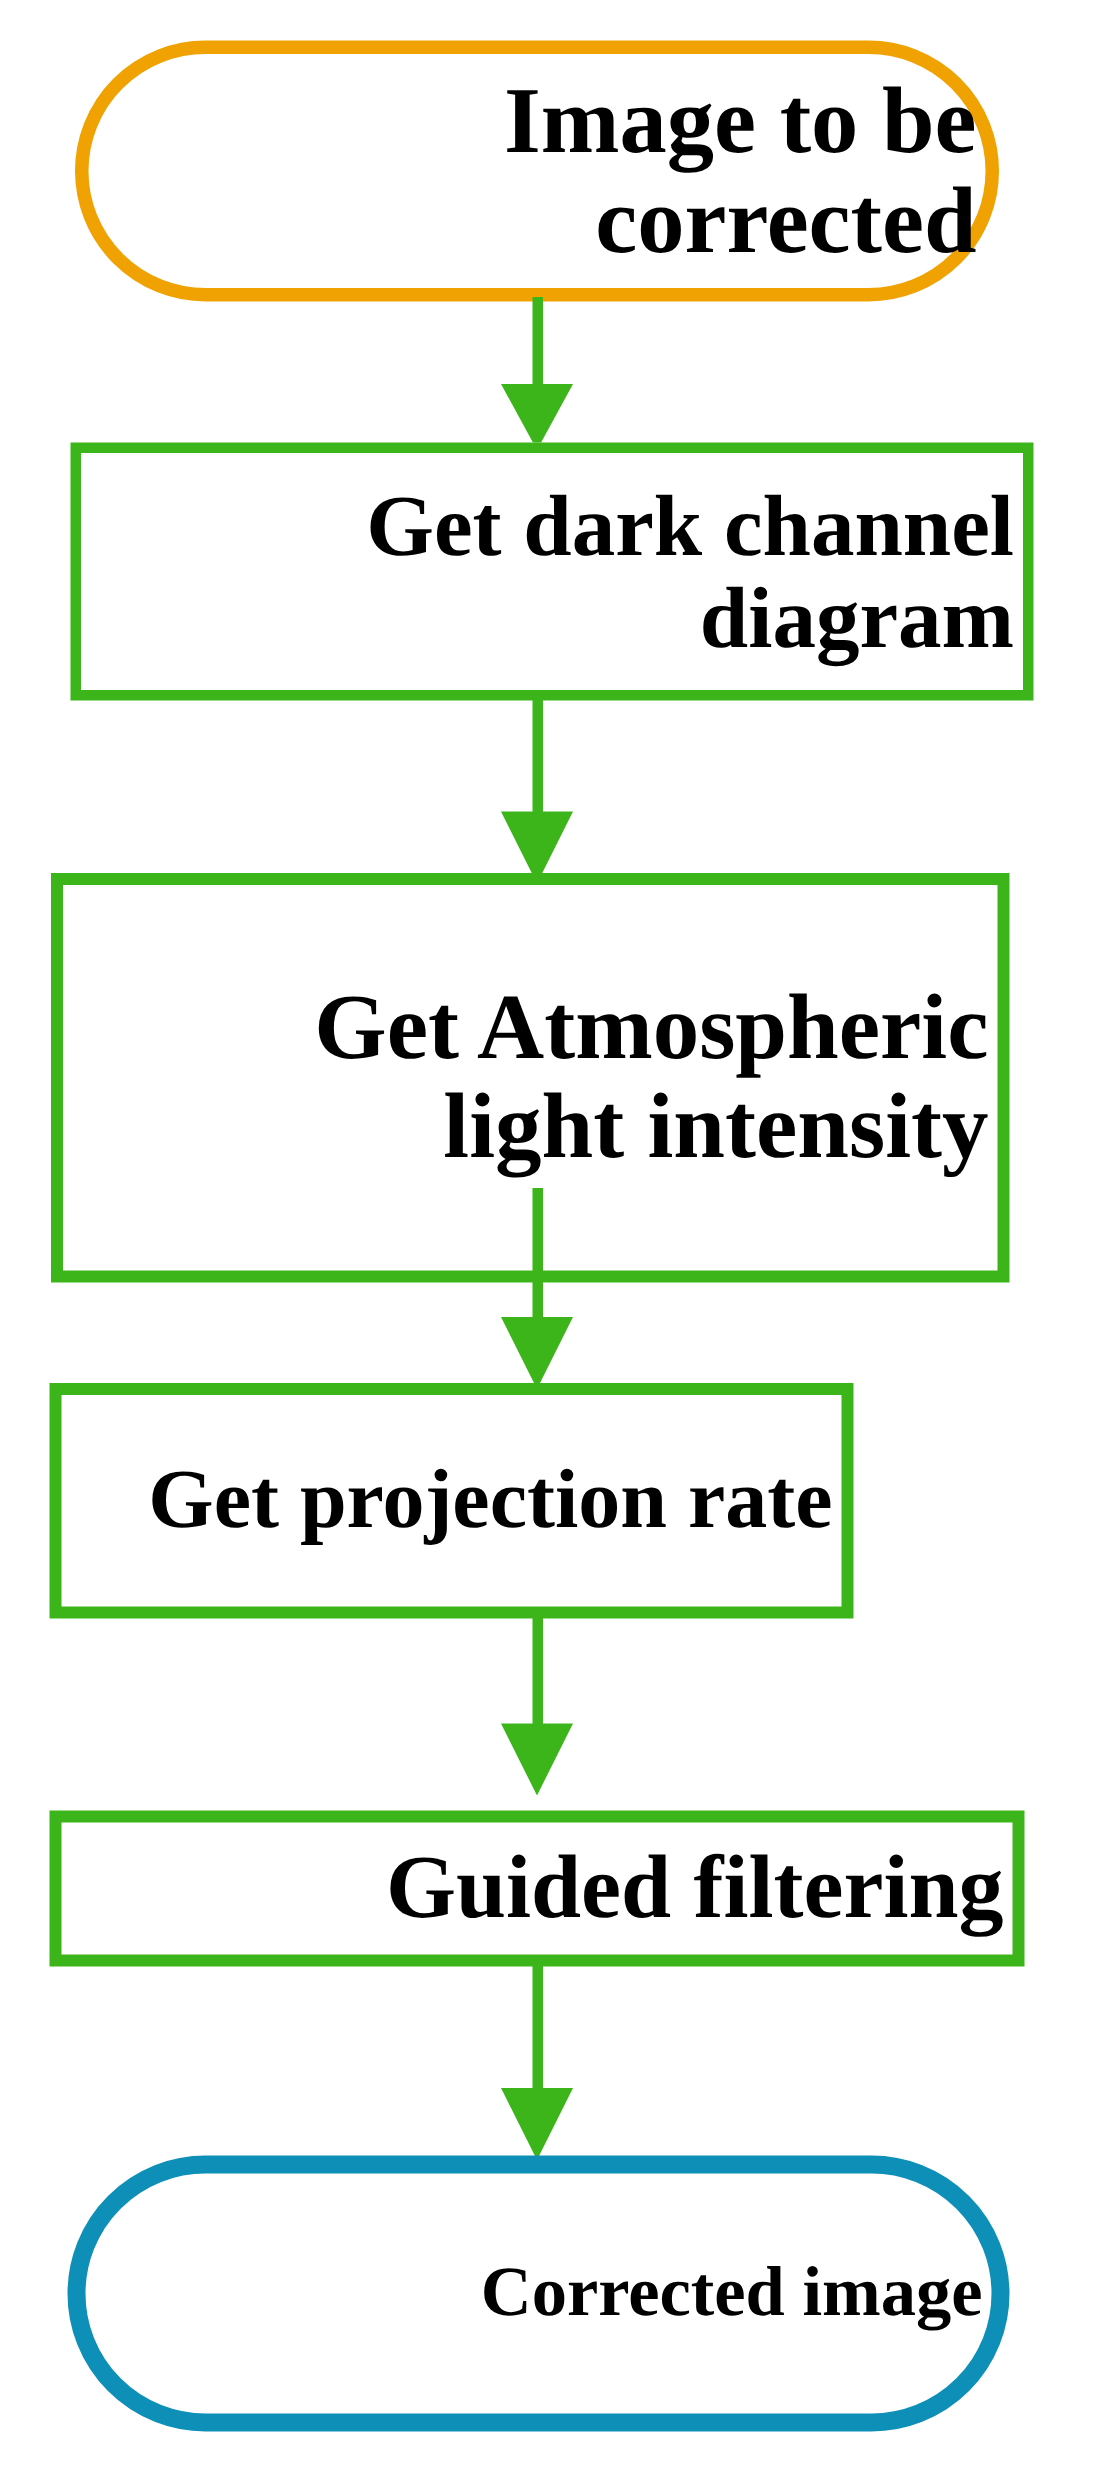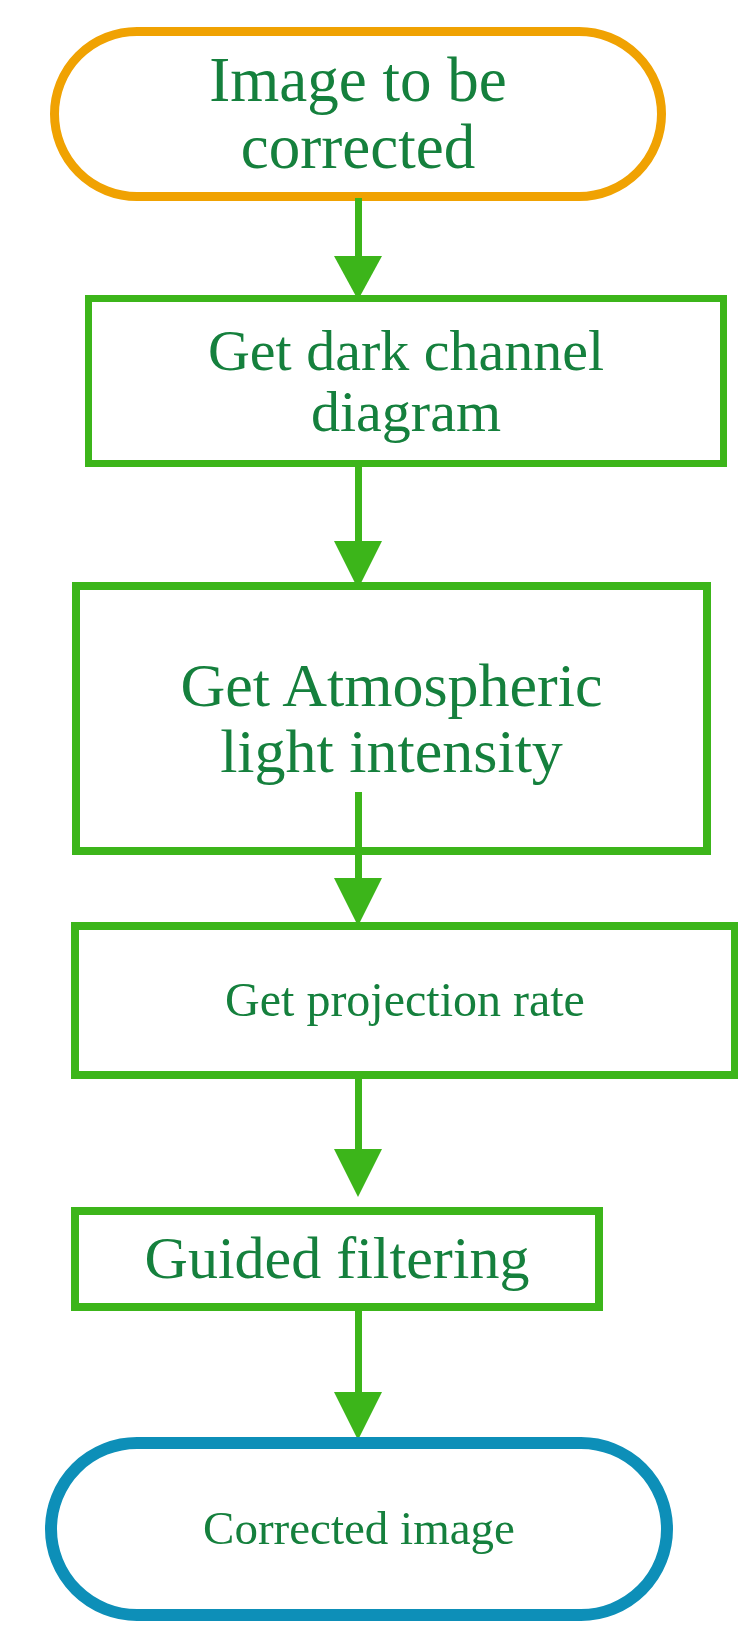--- a/index.html
+++ b/index.html
@@ -17,36 +17,36 @@
     background: #ffffff;
     overflow: hidden;
   }
   .node {
     position: absolute;
     box-sizing: border-box;
     background: #ffffff;
     display: flex;
     align-items: center;
     justify-content: center;
-    text-align: center;
-    color: #15803d;
+    text-align: right;
+    color: #000000;
     line-height: 1.06;
+    font-weight: bold;
   }
   .node .label {
     display: block;
     width: 100%;
     padding: 0 6px;
     white-space: pre-line;
   }
   .terminator {
     border-style: solid;
   }
   .process {
     border-style: solid;
-    margin-left: 38px;
   }
 
   
   #node-input {
     left: 50px;  top: 27px;
     width: 616px; height: 174px;
     border-width: 9px;
     border-color: #f0a202;
     border-radius: 88px;
     font-size: 63px;
@@ -60,28 +60,28 @@
   }
   #node-atmospheric {
     left: 34px;  top: 582px;
     width: 639px; height: 273px;
     border-width: 8px;
     border-color: #3cb51a;
     font-size: 62px;
   }
   #node-projection {
     left: 33px;  top: 922px;
-    width: 668px; height: 157px;
+    width: 536px; height: 157px;
     border-width: 8px;
     border-color: #3cb51a;
-    font-size: 48px;
+    font-size: 56px;
   }
   #node-guided {
     left: 33px;  top: 1207px;
-    width: 532px; height: 104px;
+    width: 650px; height: 104px;
     border-width: 8px;
     border-color: #3cb51a;
     font-size: 60px;
   }
   #node-output {
     left: 45px;  top: 1437px;
     width: 628px; height: 184px;
     border-width: 12px;
     border-color: #0d8fb8;
     border-radius: 94px;

